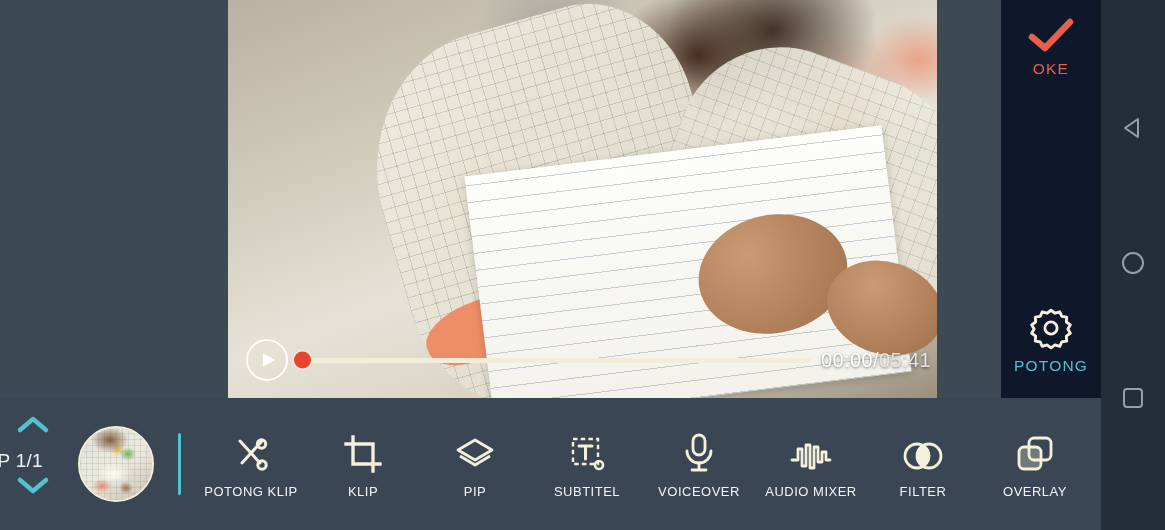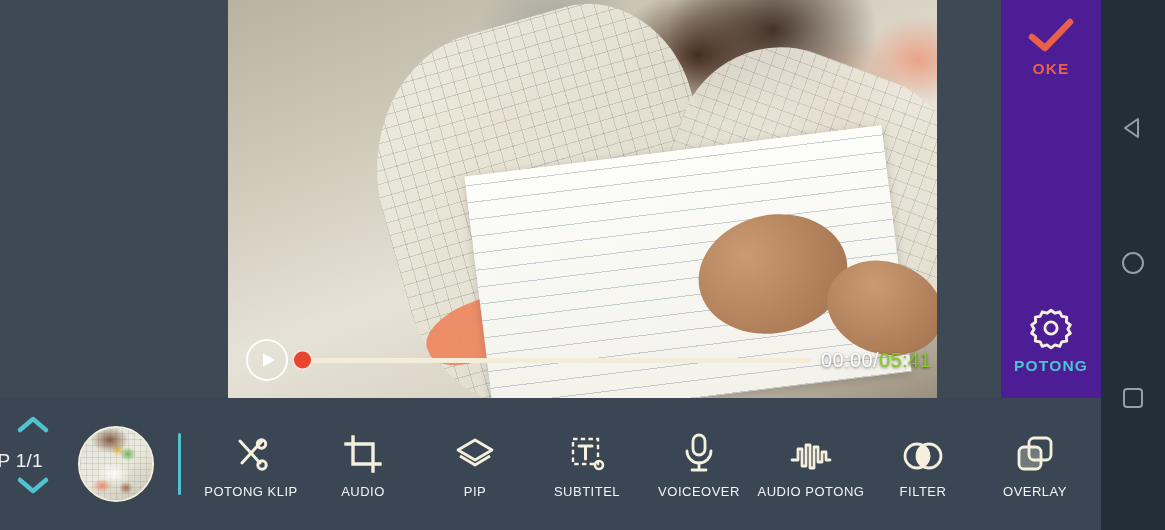--- a/index.html
+++ b/index.html
@@ -61,24 +61,24 @@
   .playbar{position:absolute;left:228px;bottom:14px;width:709px;height:48px;display:flex;align-items:center;}
   .play-btn{width:38px;height:38px;margin-left:18px;border:2.5px solid rgba(255,255,255,.92);
      border-radius:50%;display:flex;align-items:center;justify-content:center;flex:0 0 auto;}
   .play-tri{width:0;height:0;border-left:12px solid rgba(255,255,255,.95);
      border-top:7.5px solid transparent;border-bottom:7.5px solid transparent;margin-left:3px;}
   .track{position:relative;flex:1;height:5px;background:#f3ecd8;border-radius:3px;margin:0 10px 0 14px;}
   .thumb{position:absolute;left:-8px;top:50%;transform:translateY(-50%);
      width:17px;height:17px;border-radius:50%;background:#e8442e;box-shadow:0 0 0 2px rgba(243,236,216,.55);}
   .tcode{flex:0 0 auto;font-size:20px;letter-spacing:.4px;margin-right:6px;
      text-shadow:0 1px 3px rgba(0,0,0,.55);}
-  .tcur{color:#ffffff;} .tsep{color:#ffffff;} .ttot{color:#84cc16;}
-
-  
-  .rail{position:absolute;left:1001px;top:0;width:100px;height:398px;background:#4c1d95;font-weight:bold;}
+  .tcur{color:#ffffff;} .tsep{color:#ffffff;} .ttot{color:#e5e5e5;}
+
+  
+  .rail{position:absolute;left:1001px;top:0;width:100px;height:398px;background:#0f172a;}
   .rail-btn{position:absolute;left:0;width:100px;text-align:center;}
   .rail-oke{top:18px;}
   .rail-manage{top:305px;}
   .rail-lbl{font-size:15.5px;letter-spacing:1.2px;margin-top:6px;}
   .oke-lbl{color:#e8604a;} .manage-lbl{color:#4fc3d0;}
   .check{display:block;margin:0 auto;}
   .gear{display:block;margin:0 auto;}
 
   
   .navbar{position:absolute;left:1101px;top:0;width:64px;height:530px;background:#242e38;}
@@ -200,21 +200,21 @@
         <div class="lbl">POTONG KLIP</div>
       </div>
 
       <div class="tool">
         <div class="ico">
           <svg width="40" height="40" viewBox="0 0 40 40">
             <path d="M10 3 L10 30 L37 30" fill="none" stroke="#f5f0dc" stroke-width="3.4" stroke-linecap="square"></path>
             <path d="M3 10 L30 10 L30 37" fill="none" stroke="#f5f0dc" stroke-width="3.4" stroke-linecap="square"></path>
           </svg>
         </div>
-        <div class="lbl">AUDIO</div>
+        <div class="lbl">KLIP</div>
       </div>
 
       <div class="tool">
         <div class="ico">
           <svg width="42" height="38" viewBox="0 0 42 38">
             <path d="M21 4 L38 14 L21 24 L4 14 Z" fill="none" stroke="#f5f0dc" stroke-width="2.8" stroke-linejoin="round"></path>
             <path d="M6 20 L21 29 L36 20" fill="none" stroke="#f5f0dc" stroke-width="2.8" stroke-linejoin="round"></path>
           </svg>
         </div>
         <div class="lbl">PIP</div>
@@ -241,21 +241,21 @@
         </div>
         <div class="lbl">VOICEOVER</div>
       </div>
 
       <div class="tool">
         <div class="ico">
           <svg width="44" height="34" viewBox="0 0 44 34">
             <path d="M3 20 L9 20 L9 9 L13 9 L13 26 L17 26 L17 5 L21 5 L21 28 L25 28 L25 7 L29 7 L29 22 L33 22 L33 12 L37 12 L37 20 L41 20" fill="none" stroke="#f5f0dc" stroke-width="2.8" stroke-linejoin="round" stroke-linecap="round"></path>
           </svg>
         </div>
-        <div class="lbl">AUDIO POTONG</div>
+        <div class="lbl">AUDIO MIXER</div>
       </div>
 
       <div class="tool">
         <div class="ico">
           <svg width="42" height="36" viewBox="0 0 42 36">
             <circle cx="15" cy="18" r="12" fill="none" stroke="#f5f0dc" stroke-width="2.8"></circle>
             <circle cx="27" cy="18" r="12" fill="none" stroke="#f5f0dc" stroke-width="2.8"></circle>
             <path d="M21 7.2 a12 12 0 0 1 0 21.6 a12 12 0 0 1 0 -21.6 z" fill="#f5f0dc"></path>
           </svg>
         </div>

